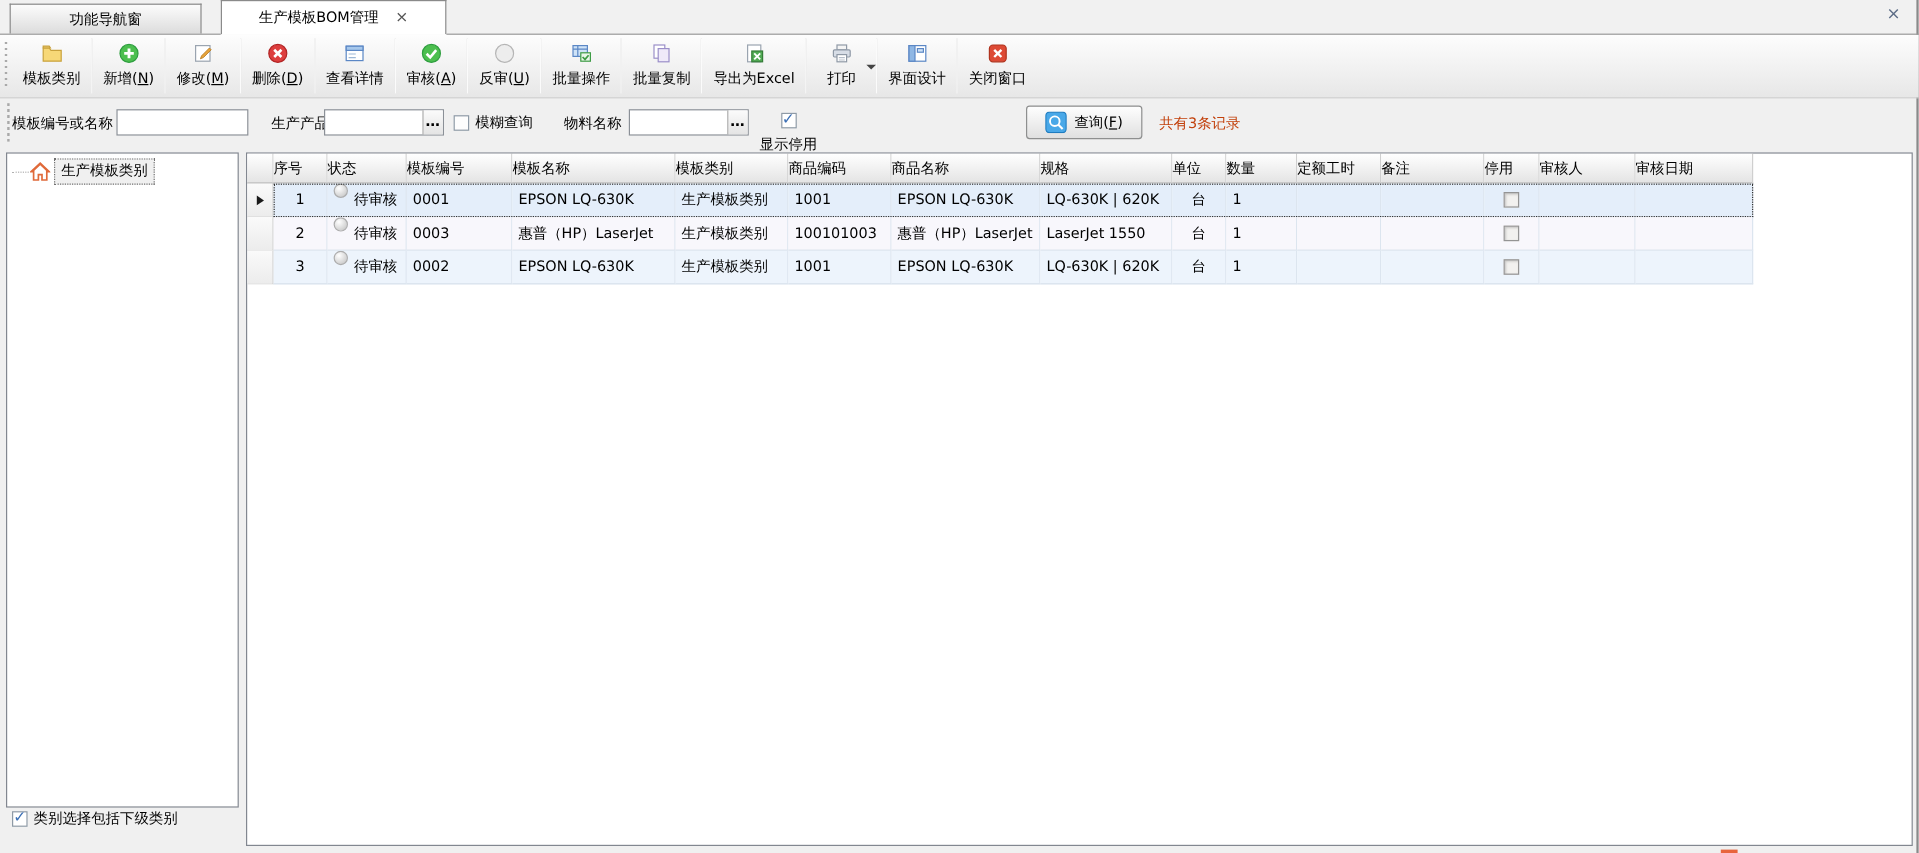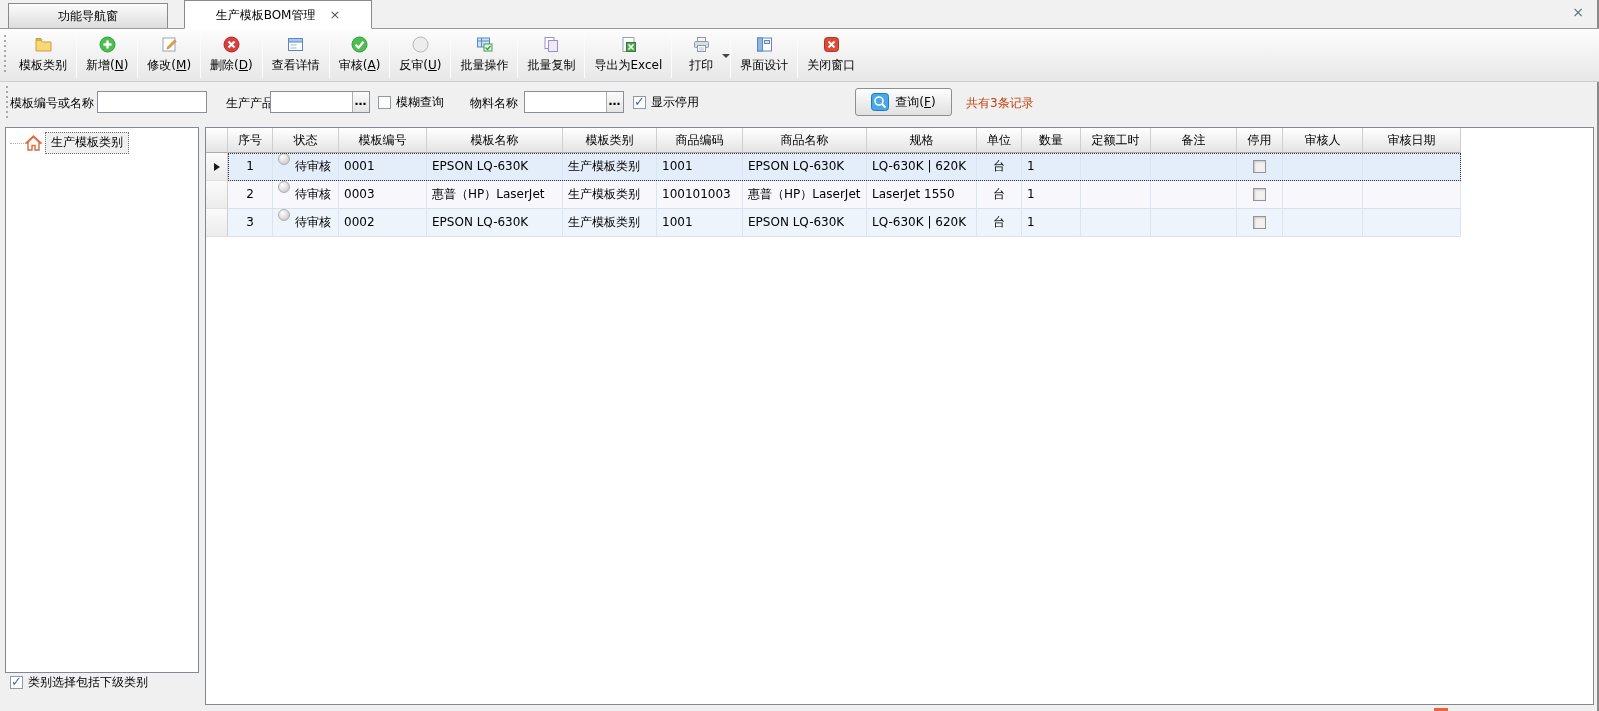--- a/index.html
+++ b/index.html
@@ -60,21 +60,21 @@
   
   .tree-panel { position:absolute; left:5px; top:127px; width:194px; height:546px; background:#fff; border:1px solid #828790; overflow:hidden; }
   .tree-item { display:flex; align-items:center; margin:4px 0 0 4px; cursor:pointer; }
   .tree-dash { width:14px; border-top:1px dotted #b0b0b0; margin-right:1px; }
   .tree-item .lbl { border:1px dotted #707070; background:#f0f0f0; padding:1px 5px 2px; margin-left:3px; }
   .tree-footer { position:absolute; left:10px; top:674px; display:flex; align-items:center; gap:5px; }
   
   .grid-panel { position:absolute; left:205px; top:127px; width:1389px; height:578px; background:#fff; border:1px solid #828790; overflow:hidden; }
   .g-header { display:flex; height:25px; }
   .gh-cell { background:linear-gradient(#ffffff,#e4e4e4); border-right:1px solid #cfcfcf; border-bottom:1px solid #ababab;
-    text-align:center; line-height:24px; overflow:hidden; white-space:nowrap; cursor:pointer; flex:none; }
+    text-align:left; line-height:24px; overflow:hidden; white-space:nowrap; cursor:pointer; flex:none; }
   .gh-corner { cursor:default; }
   .g-row { display:flex; height:28px; cursor:pointer; }
   .g-marker { width:22px; flex:none; background:linear-gradient(#fafafa,#ececec); border-right:1px solid #cfcfcf; border-bottom:1px solid #e0e0e0; display:flex; align-items:center; justify-content:center; }
   .tri { width:0; height:0; border-left:6px solid #1a1a1a; border-top:4px solid transparent; border-bottom:4px solid transparent; }
   .g-cells { display:flex; flex:none; }
   .g-row.current .g-cells { outline:1px dotted #333; outline-offset:-1px; }
   .g-cell { border-right:1px solid #dce5ef; border-bottom:1px solid #d8e1eb; padding:0 5px; line-height:27px;
     overflow:hidden; white-space:nowrap; flex:none; }
   .row-odd .g-cell { background:#edf4fc; }
   .row-even .g-cell { background:#f8f7fc; }
@@ -243,21 +243,21 @@
     <span class="cb unchecked"></span>
     <span>模糊查询</span>
   </div>
 
   <span class="fb-label" style="left:470px;">物料名称</span>
   <div class="combo" style="left:524px; width:100px;">
     <input value="" style="">
     <div class="ellipsis-btn">…</div>
   </div>
 
-  <div class="fb-check" style="left:633px;">
+  <div class="fb-check" style="left:633px;flex-direction:column;">
     <span class="cb checked"></span>
     <span>显示停用</span>
   </div>
 
   <button class="search-btn">
     <svg width="18" height="18" viewBox="0 0 18 18">
         <rect x="0.5" y="0.5" width="17" height="17" rx="3" fill="#49a8e8" stroke="#1f7cc0"></rect>
         <circle cx="8" cy="8" r="4" fill="none" stroke="#fff" stroke-width="1.6"></circle>
         <path d="M11 11 l3.5 3.5" stroke="#fff" stroke-width="1.8"></path>
       </svg>

